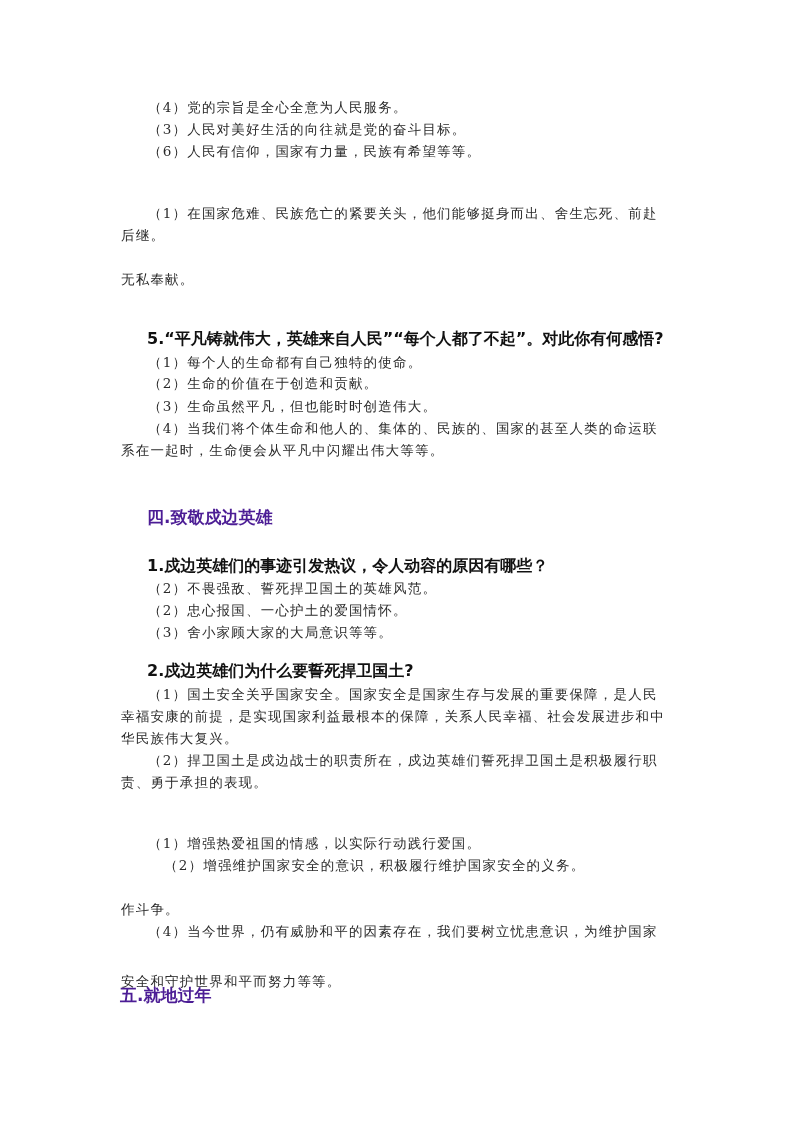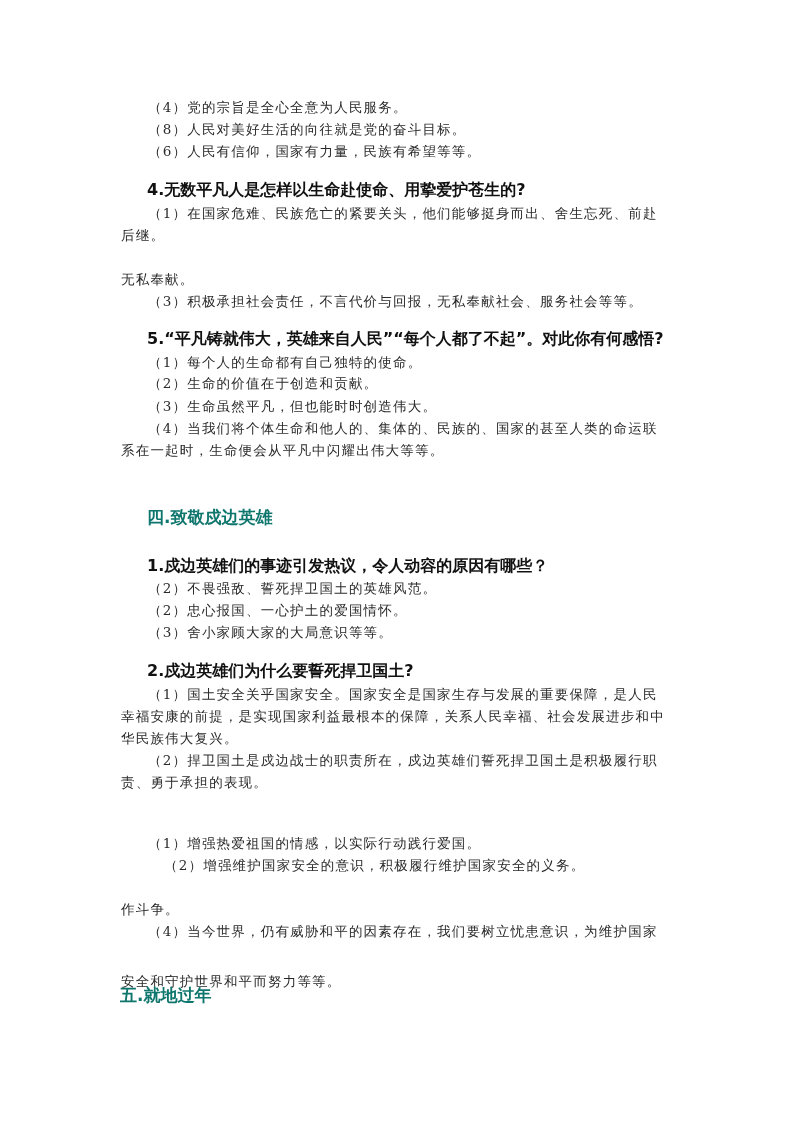--- a/index.html
+++ b/index.html
@@ -1,36 +1,34 @@
 <!DOCTYPE html>
 <html><head>
 <meta charset="utf-8">
 <style>
   html, body { margin: 0; padding: 0; background: #ffffff; }
   body { width: 794px; height: 1123px; position: relative; overflow: hidden;
          font-family: "DejaVu Serif", "Liberation Serif", serif; color: #222; }
   .page { position: absolute; left: 0; top: 0; width: 794px; height: 1038px; }
   .line { position: absolute; font-size: 13.5px; line-height: 22px; white-space: nowrap; color: #2a2a2a; letter-spacing: 1.2px; }
   .q { position: absolute; font-family: "DejaVu Sans", "Liberation Sans", sans-serif; font-weight: bold; font-size: 16px; line-height: 22px; white-space: nowrap; color: #111; }
-  .sec { position: absolute; font-family: "DejaVu Sans", "Liberation Sans", sans-serif; font-weight: bold; font-size: 17px; line-height: 22px; color: #0f766e; white-space: nowrap; }
+  .sec { position: absolute; font-family: "DejaVu Sans", "Liberation Sans", sans-serif; font-weight: bold; font-size: 17px; line-height: 22px; color: #4c1d95; white-space: nowrap; }
 </style>
 </head>
 <body>
 
 <div class="page">
 
   <div class="line" style="left:148px;top:96px;">（4）党的宗旨是全心全意为人民服务。</div>
-  <div class="line" style="left:148px;top:118px;">（8）人民对美好生活的向往就是党的奋斗目标。</div>
+  <div class="line" style="left:148px;top:118px;">（3）人民对美好生活的向往就是党的奋斗目标。</div>
   <div class="line" style="left:148px;top:140px;">（6）人民有信仰，国家有力量，民族有希望等等。</div>
 
-  <div class="q" style="left:147px;top:179px;">4.无数平凡人是怎样以生命赴使命、用挚爱护苍生的?</div>
   <div class="line" style="left:148px;top:202px;">（1）在国家危难、民族危亡的紧要关头，他们能够挺身而出、舍生忘死、前赴</div>
   <div class="line" style="left:121px;top:224px;">后继。</div>
   <div class="line" style="left:121px;top:268px;">无私奉献。</div>
-  <div class="line" style="left:148px;top:290px;">（3）积极承担社会责任，不言代价与回报，无私奉献社会、服务社会等等。</div>
 
   <div class="q" style="left:147px;top:328px;">5.“平凡铸就伟大，英雄来自人民”“每个人都了不起”。对此你有何感悟?</div>
   <div class="line" style="left:148px;top:351px;">（1）每个人的生命都有自己独特的使命。</div>
   <div class="line" style="left:148px;top:372px;">（2）生命的价值在于创造和贡献。</div>
   <div class="line" style="left:148px;top:395px;">（3）生命虽然平凡，但也能时时创造伟大。</div>
   <div class="line" style="left:148px;top:417px;">（4）当我们将个体生命和他人的、集体的、民族的、国家的甚至人类的命运联</div>
   <div class="line" style="left:121px;top:439px;">系在一起时，生命便会从平凡中闪耀出伟大等等。</div>
 
   <div class="sec" style="left:147px;top:506px;">四.致敬戍边英雄</div>
 

